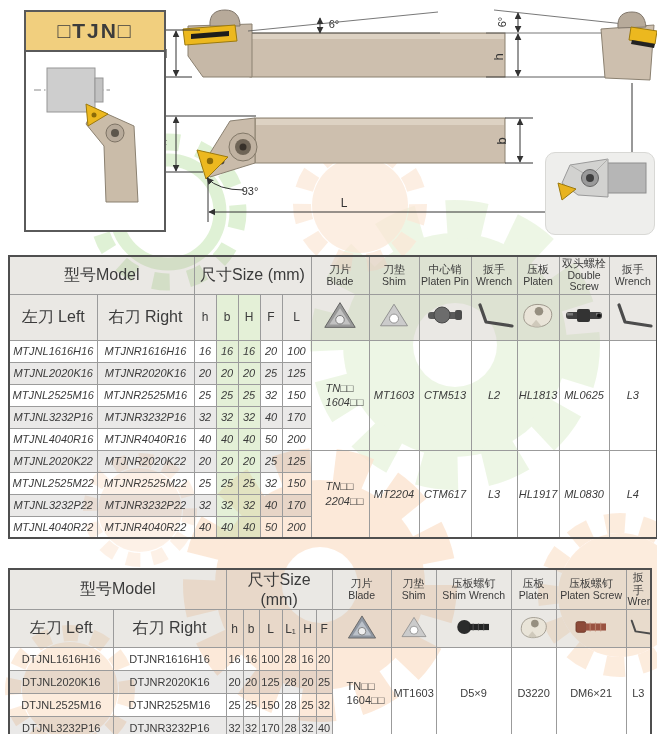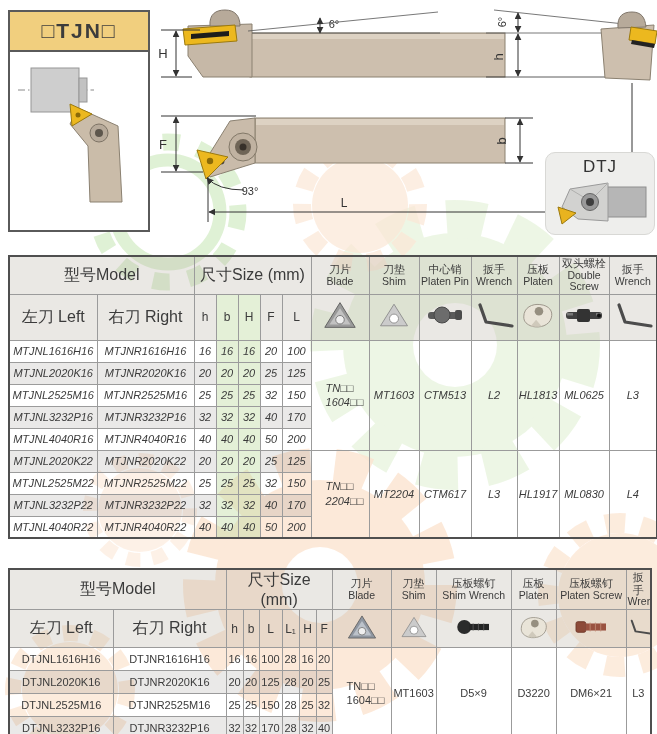--- a/index.html
+++ b/index.html
@@ -1,21 +1,21 @@
 <!DOCTYPE html>
 <html><head>
 <meta charset="utf-8">
 <style>
   html,body{margin:0;padding:0;background:#fff;}
   .page{position:relative;width:657px;height:734px;background:#ffffff;overflow:hidden;
         font-family:"Liberation Sans","DejaVu Sans",sans-serif;color:#3b3b3b;}
   .wm{position:absolute;left:0;top:0;z-index:0;}
   .draw{position:absolute;left:0;top:0;z-index:1;}
   
-  .holder-box{position:absolute;left:8px;top:10px;width:142px;height:222px;z-index:2;
+  .holder-box{position:absolute;left:24px;top:10px;width:142px;height:222px;z-index:2;
               border:2px solid #5a5a5a;background:#fff;box-sizing:border-box;}
   .holder-box .hd{height:38px;background:#f1cf7e;border-bottom:2px solid #5a5a5a;
                   display:flex;align-items:center;justify-content:center;
                   font-size:21px;font-weight:bold;letter-spacing:2px;color:#3c3c3c;}
   
   .dtj-box{position:absolute;left:545px;top:152px;width:110px;height:83px;z-index:2;
            background:#eeeeec;border:1px solid #d8d8d5;border-radius:10px;box-sizing:border-box;
            text-align:center;}
   .dtj-box .lbl{font-size:17px;color:#333;margin-top:4px;letter-spacing:1px;}
   
@@ -152,21 +152,20 @@
       <rect x="69" y="26" width="8" height="24" fill="#c2c2c2" stroke="#969696"></rect>
       <path d="M68,56 L108,74 L112,150 L80,150 L78,94 L60,72 Z" fill="#cabca9" stroke="#8b8171"></path>
       <circle cx="89" cy="81" r="9" fill="#b7aa9a" stroke="#7d7365"></circle>
       <circle cx="89" cy="81" r="4" fill="#5d564c"></circle>
       <path d="M60,52 L82,62 L62,74 Z" fill="#ecb81f" stroke="#9c7a0e"></path>
       <circle cx="68" cy="63" r="2.5" fill="#8a6a08"></circle>
     </svg>
   </div>
 
   <div class="dtj-box">
-    <div class="lbl">DTJ</div>
     <svg width="100" height="52">
       <rect x="56" y="10" width="40" height="30" fill="#b6b6b6" stroke="#8e8e8e"></rect>
       <path d="M20,12 L58,6 L58,44 L28,42 L12,30 Z" fill="#d2d2d0" stroke="#9a9a9a"></path>
       <line x1="20" y1="12" x2="40" y2="24" stroke="#b0b0ae"></line>
       <line x1="58" y1="6" x2="40" y2="24" stroke="#b0b0ae"></line>
       <circle cx="40" cy="25" r="8.5" fill="#9a9a9a" stroke="#666"></circle>
       <circle cx="40" cy="25" r="4" fill="#3f3f3f"></circle>
       <path d="M8,30 L26,36 L12,47 Z" fill="#e8b31f" stroke="#9c7a0e"></path>
     </svg>
   </div>

